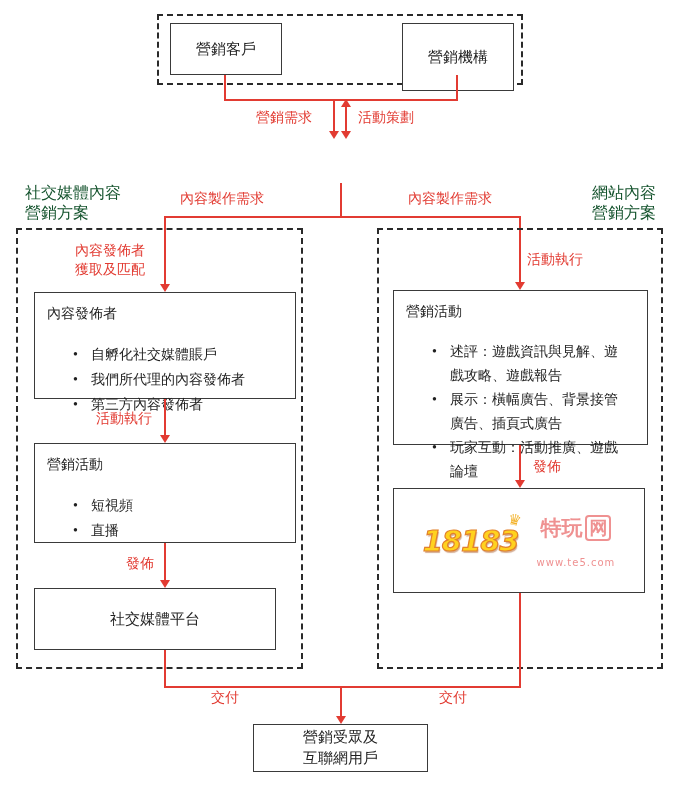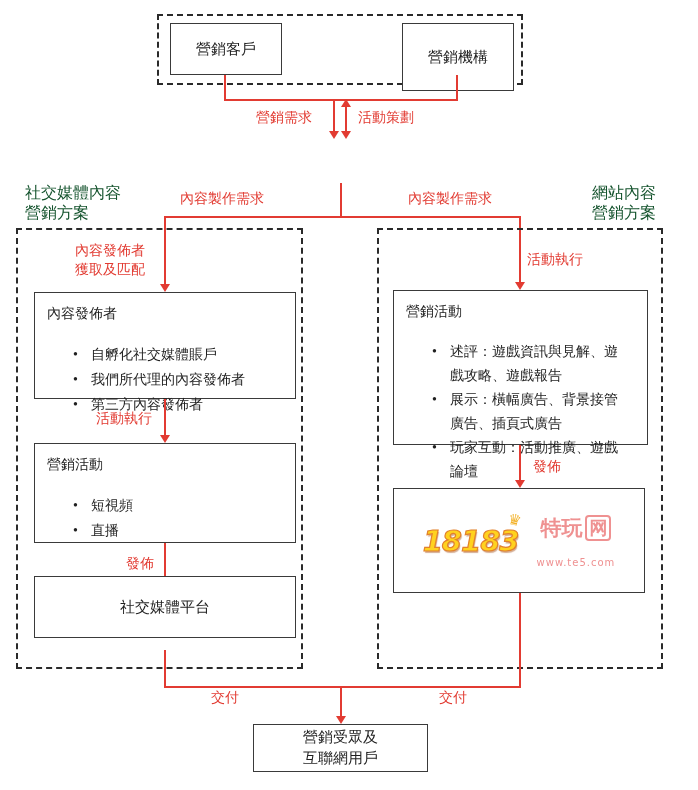--- a/index.html
+++ b/index.html
@@ -119,21 +119,21 @@
     <ul>
       <li>短視頻</li>
       <li>直播</li>
     </ul>
   </div>
 
   <div class="vl" style="left:164px;top:543px;height:37px"></div>
   <div class="arrd" style="left:160px;top:580px"></div>
   <div class="rlabel" style="left:126px;top:555px">發佈</div>
 
-  <div class="box center boxtext" style="left:34px;top:576px;width:262px;height:62px">
+  <div class="box center boxtext" style="left:34px;top:588px;width:242px;height:62px">
     <span>社交媒體平台</span>
   </div>
 
   <div class="vl" style="left:164px;top:650px;height:38px"></div>
 
   <div class="rlabel" style="left:527px;top:251px">活動執行</div>
 
   <div class="box listbox tight" style="left:393px;top:290px;width:255px;height:155px">
     <div class="bt">營銷活動</div>
     <ul>

